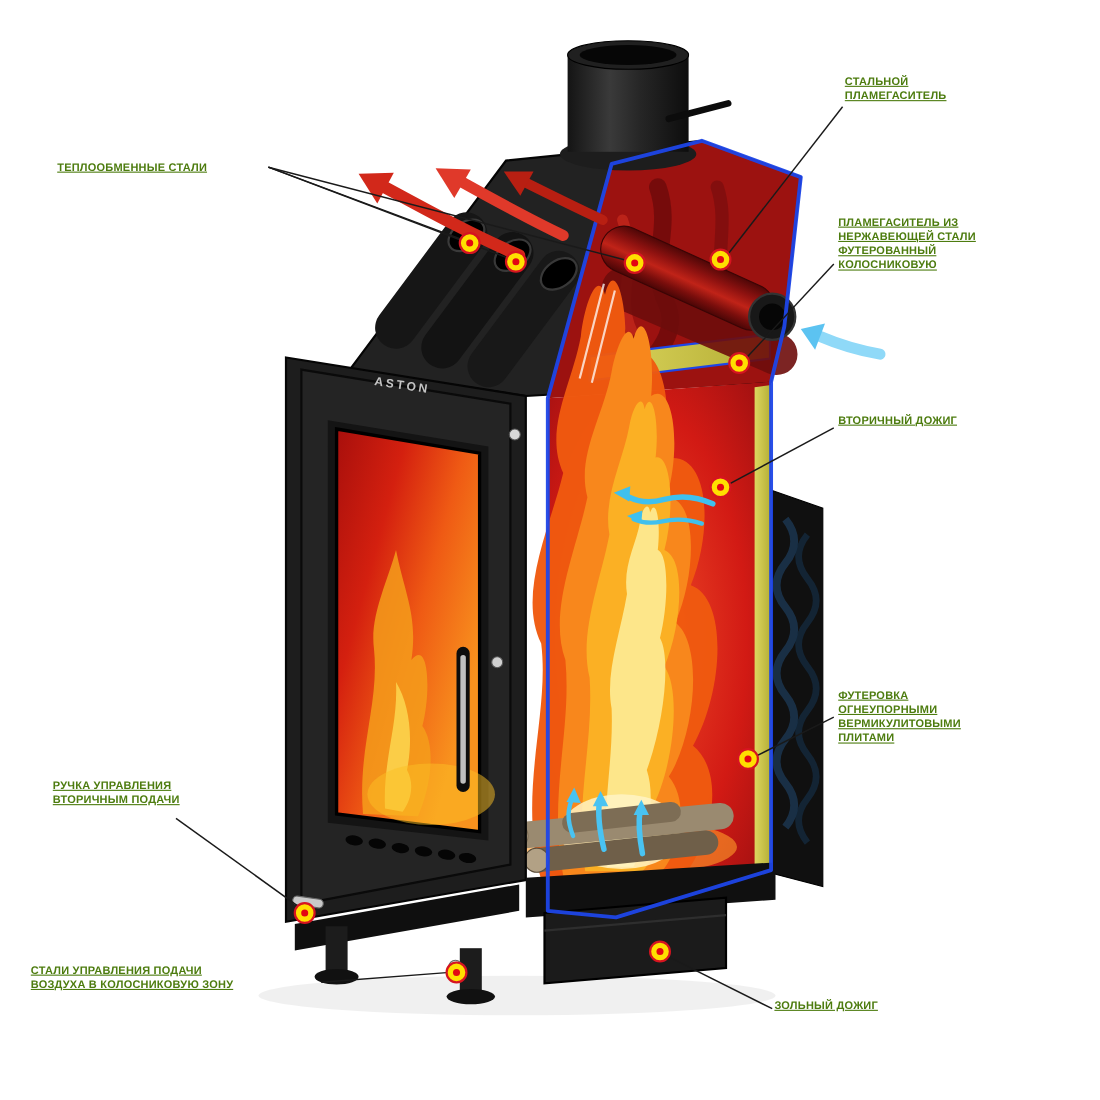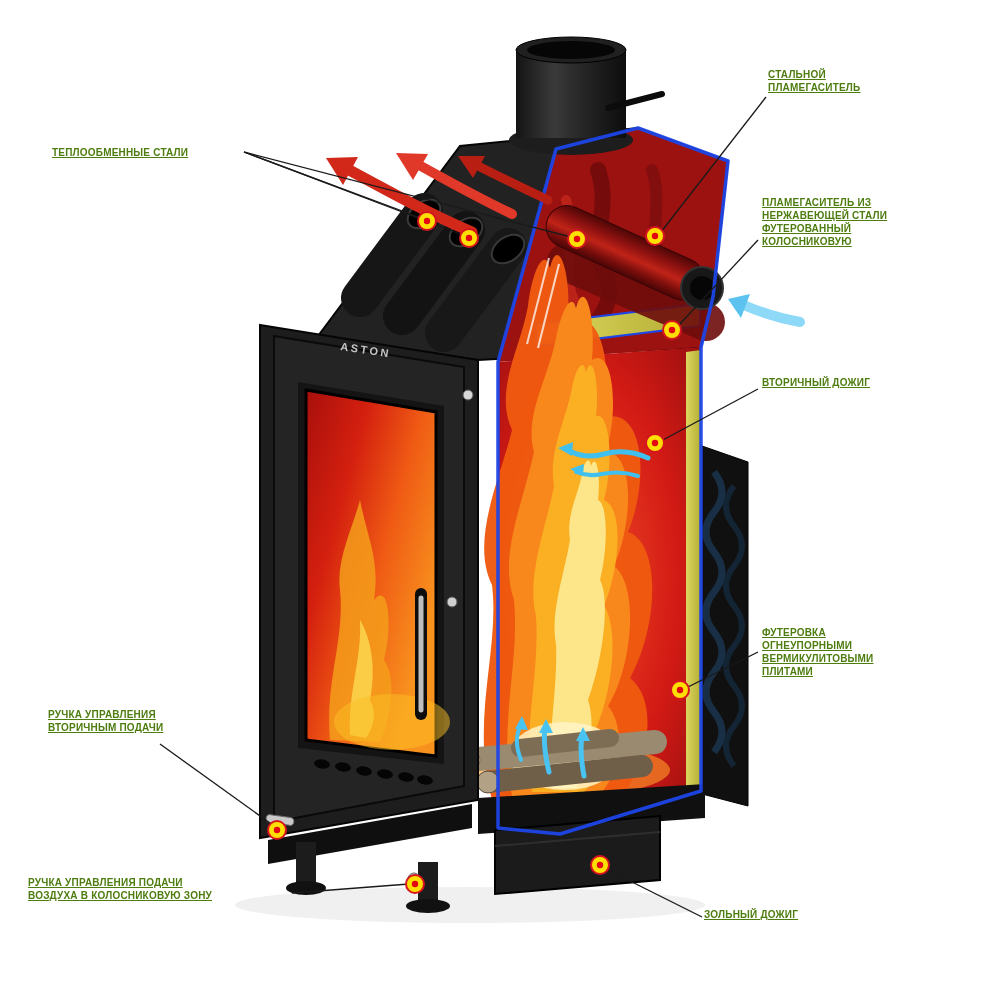--- a/index.html
+++ b/index.html
@@ -257,17 +257,17 @@
 НЕРЖАВЕЮЩЕЙ СТАЛИ
 ФУТЕРОВАННЫЙ
 КОЛОСНИКОВУЮ</div>
 <div class="callout c-secburn">ВТОРИЧНЫЙ ДОЖИГ</div>
 <div class="callout c-lining">ФУТЕРОВКА
 ОГНЕУПОРНЫМИ
 ВЕРМИКУЛИТОВЫМИ
 ПЛИТАМИ</div>
 <div class="callout c-sechandle">РУЧКА УПРАВЛЕНИЯ
 ВТОРИЧНЫМ ПОДАЧИ</div>
-<div class="callout c-airhandle">РУЧКА УПРАВЛЕНИЯ ПОДАЧИ
+<div class="callout c-airhandle">СТАЛИ УПРАВЛЕНИЯ ПОДАЧИ
 ВОЗДУХА В КОЛОСНИКОВУЮ ЗОНУ</div>
 <div class="callout c-ashbox">ЗОЛЬНЫЙ ДОЖИГ</div>
 
 </div>
 
 </body></html>

